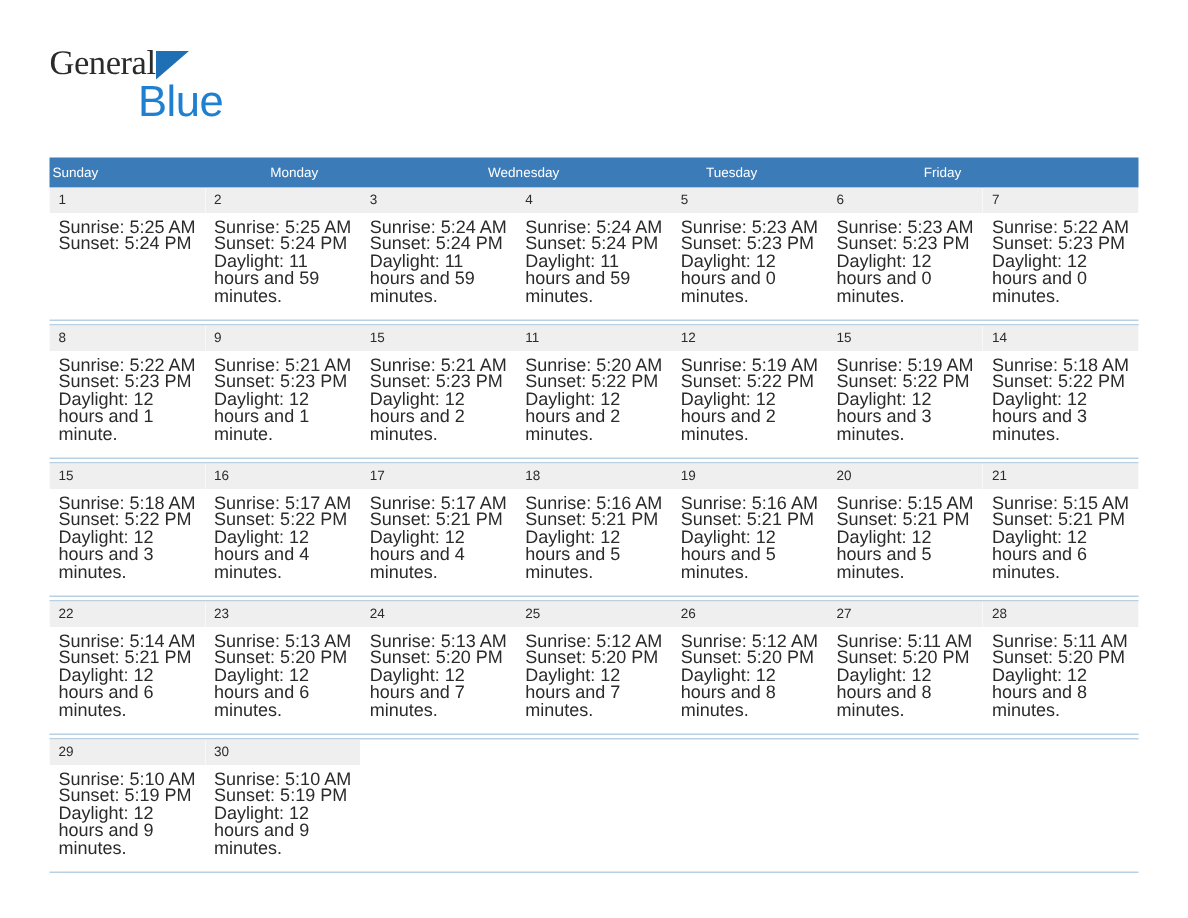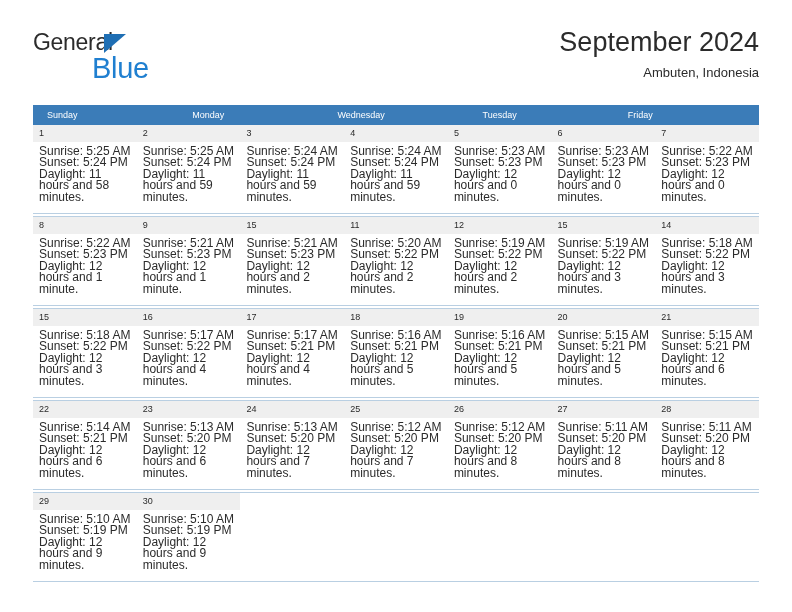--- a/index.html
+++ b/index.html
@@ -38,21 +38,21 @@
     width: 200px;
     height: 62px;
   }
   .brand-general {
     position: absolute;
     left: 0;
     top: 3px;
     font-size: 23px;
     letter-spacing: -0.3px;
     color: #2b2b2b;
-    font-family: Liberation Sans, sans-serif;
+    font-family: Liberation Serif, serif;
   }
   .brand-tri {
     position: absolute;
     left: 71px;
     top: 8px;
     width: 0;
     height: 0;
     border-top: 19px solid #1f6fb4;
     border-right: 22px solid transparent;
   }
@@ -97,21 +97,21 @@
   .weekday-row {
     display: flex;
     background: #3b7cb8;
     height: 20px;
   }
   .weekday {
     flex: 1 1 0;
     color: #ffffff;
     font-size: 9px;
     line-height: 20px;
-    padding-left: 14px;
+    padding-left: 2px;
     box-sizing: border-box;
     white-space: nowrap;
   }
 
   .week-row {
     display: flex;
     border-top: 1px solid #b9cfe2;
     border-bottom: 1px solid #b9cfe2;
     height: 88px;
     margin-top: 2px;
@@ -162,43 +162,38 @@
 <div class="page">
 
   <div class="top-bar">
 
     <div class="brand">
       <span class="brand-general">General</span>
       <span class="brand-tri"></span>
       <span class="brand-blue">Blue</span>
     </div>
 
-    <div class="title-block">
-      <div class="cal-title">September 2024</div>
-      <div class="cal-subtitle">Ambuten, Indonesia</div>
-    </div>
 
   </div>
 
   <div class="calendar">
     <div class="weekday-row">
         <div class="weekday">Sunday</div>
         <div class="weekday">Monday</div>
         <div class="weekday">Wednesday</div>
         <div class="weekday">Tuesday</div>
         <div class="weekday">Friday</div>
       </div>
     <div id="weeks-container">
         <div class="week-row first">
           <div class="day-cell">
             <span class="day-number">1</span>
             <div class="day-body">
               <div>Sunrise: 5:25 AM</div>
               <div>Sunset: 5:24 PM</div>
-              <div class="daylight">Daylight: 11 hours and 58 minutes.</div>
             </div>
           </div>
           <div class="day-cell">
             <span class="day-number">2</span>
             <div class="day-body">
               <div>Sunrise: 5:25 AM</div>
               <div>Sunset: 5:24 PM</div>
               <div class="daylight">Daylight: 11 hours and 59 minutes.</div>
             </div>
           </div>

